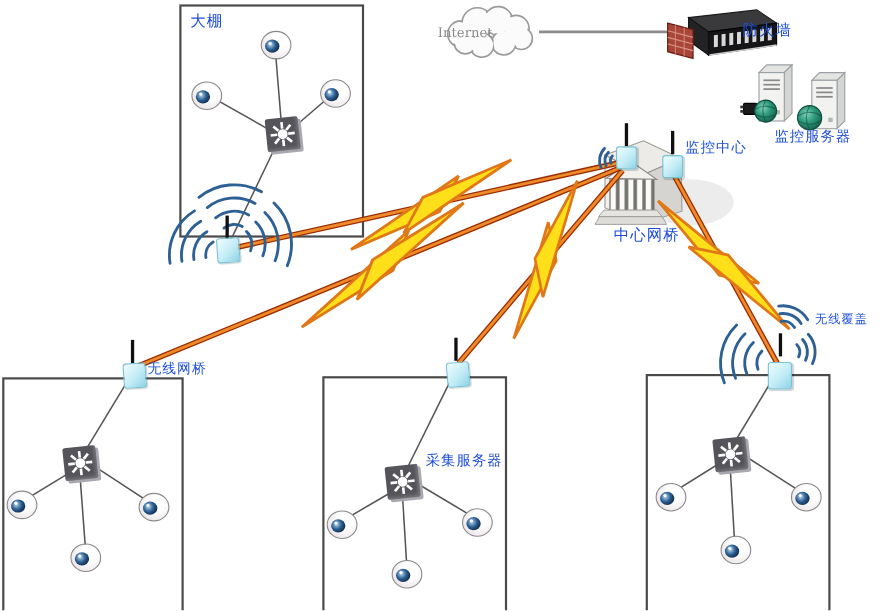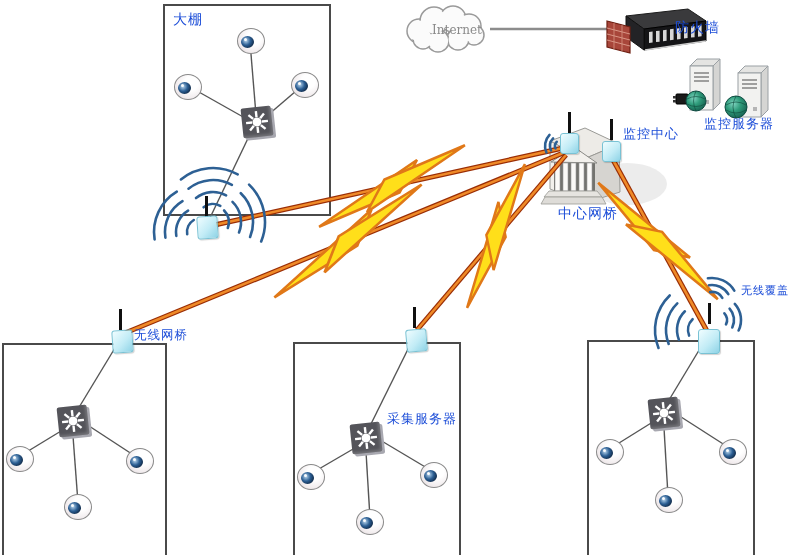--- a/index.html
+++ b/index.html
@@ -297,21 +297,21 @@
   <div class="icon camera" style="left:64px;top:494px"></div>
   <div class="icon camera" style="left:126px;top:448px"></div>
   <div class="icon camera" style="left:297px;top:464px"></div>
   <div class="icon camera" style="left:356px;top:509px"></div>
   <div class="icon camera" style="left:420px;top:462px"></div>
   <div class="icon camera" style="left:596px;top:439px"></div>
   <div class="icon camera" style="left:655px;top:487px"></div>
   <div class="icon camera" style="left:719px;top:439px"></div>
 
   <div class="lbl big" style="left:173px;top:11px">大棚</div>
-  <div class="lbl en" style="left:422px;top:23px;width:70px;text-align:center">Internet</div>
+  <div class="lbl en" style="left:398px;top:23px;width:70px;text-align:left">Internet</div>
   <div class="lbl big" style="left:675px;top:19px">防火墙</div>
   <div class="lbl" style="left:704px;top:115px">监控服务器</div>
   <div class="lbl" style="left:623px;top:125px">监控中心</div>
   <div class="lbl big" style="left:558px;top:205px">中心网桥</div>
   <div class="lbl" style="left:134px;top:327px;font-size:12.5px">无线网桥</div>
   <div class="lbl" style="left:387px;top:410px">采集服务器</div>
   <div class="lbl" style="left:741px;top:283px;font-size:11px">无线覆盖</div>
 
 </div>
 

